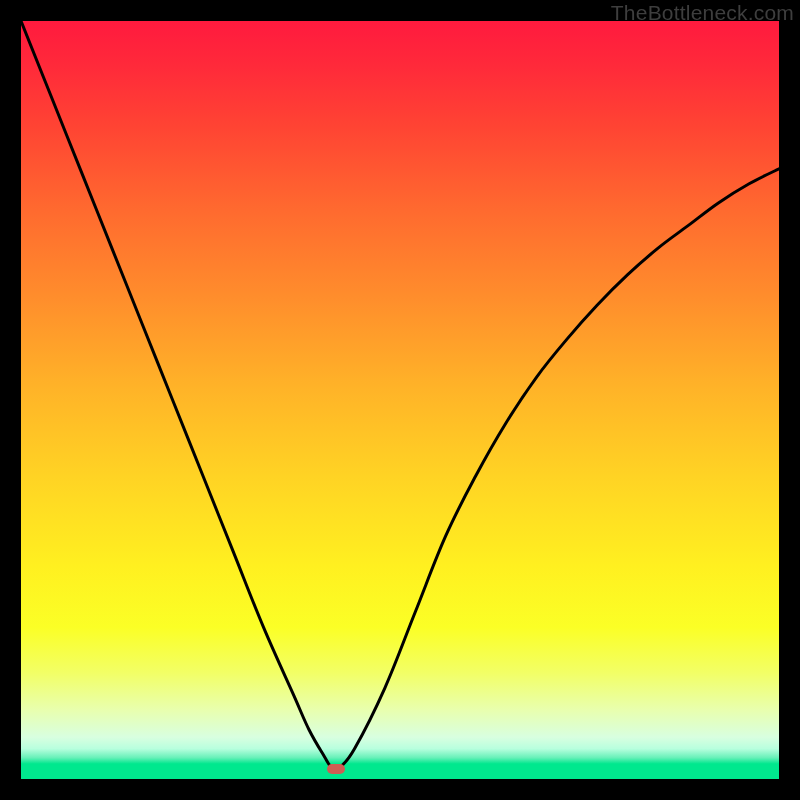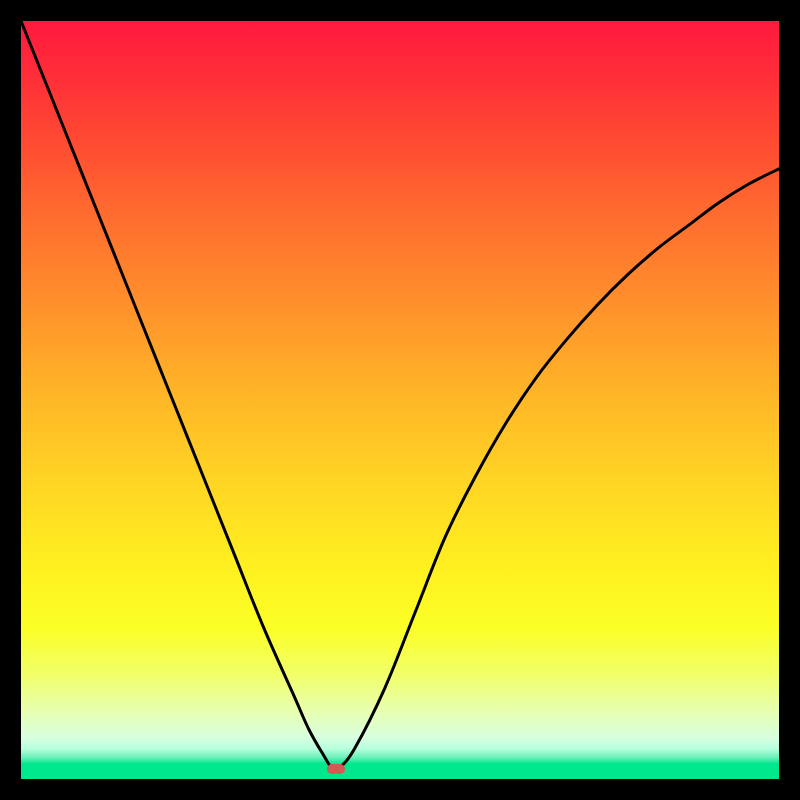--- a/index.html
+++ b/index.html
@@ -61,20 +61,21 @@
     color: #3e3e3e;
     font-size: 21px;
     letter-spacing: 0.2px;
     font-weight: 500;
   }
 </style>
 </head>
 <body>
 
 <div class="frame">
+  <div class="watermark">TheBottleneck.com</div>
   <div class="plot-area">
     <div class="gradient"></div>
     <svg class="curve-svg" viewBox="0 0 758 758" preserveAspectRatio="none">
       <path id="curve-path" fill="none" stroke="#000" stroke-width="3" stroke-linejoin="round" stroke-linecap="round" d="M 0.00 0.00 C 5.46 13.64, 19.40 48.51, 30.32 75.80 C 41.24 103.09, 49.72 124.31, 60.64 151.60 C 71.56 178.89, 80.04 200.11, 90.96 227.40 C 101.88 254.69, 110.36 275.91, 121.28 303.20 C 132.20 330.49, 140.68 351.71, 151.60 379.00 C 162.52 406.29, 171.00 427.51, 181.92 454.80 C 192.84 482.09, 201.32 503.31, 212.24 530.60 C 223.16 557.89, 231.64 580.48, 242.56 606.40 C 253.48 632.32, 264.69 656.20, 272.88 674.62 C 281.07 693.04, 282.58 697.81, 288.04 708.73 C 293.50 719.65, 299.11 728.44, 303.20 735.26 C 307.29 742.08, 308.05 744.58, 310.78 746.63 C 313.51 748.68, 314.27 750.04, 318.36 746.63 C 322.45 743.22, 325.33 742.01, 333.52 727.68 C 341.71 713.35, 352.92 691.60, 363.84 667.04 C 374.76 642.48, 383.24 618.53, 394.16 591.24 C 405.08 563.95, 413.56 540.00, 424.48 515.44 C 435.40 490.88, 443.88 475.27, 454.80 454.80 C 465.72 434.33, 474.20 419.48, 485.12 401.74 C 496.04 384.00, 504.52 371.27, 515.44 356.26 C 526.36 341.25, 534.84 331.32, 545.76 318.36 C 556.68 305.40, 565.16 295.85, 576.08 284.25 C 587.00 272.65, 595.48 264.16, 606.40 253.93 C 617.32 243.70, 625.80 236.27, 636.72 227.40 C 647.64 218.53, 656.12 212.85, 667.04 204.66 C 677.96 196.47, 686.44 189.42, 697.36 181.92 C 708.28 174.42, 716.76 169.11, 727.68 162.97 C 738.60 156.83, 752.54 150.54, 758.00 147.81"></path>
     </svg>
     <div id="marker" class="marker" style="left: 314.57px; top: 748.146px;"></div>
   </div>
 </div>
 
 </body></html>

